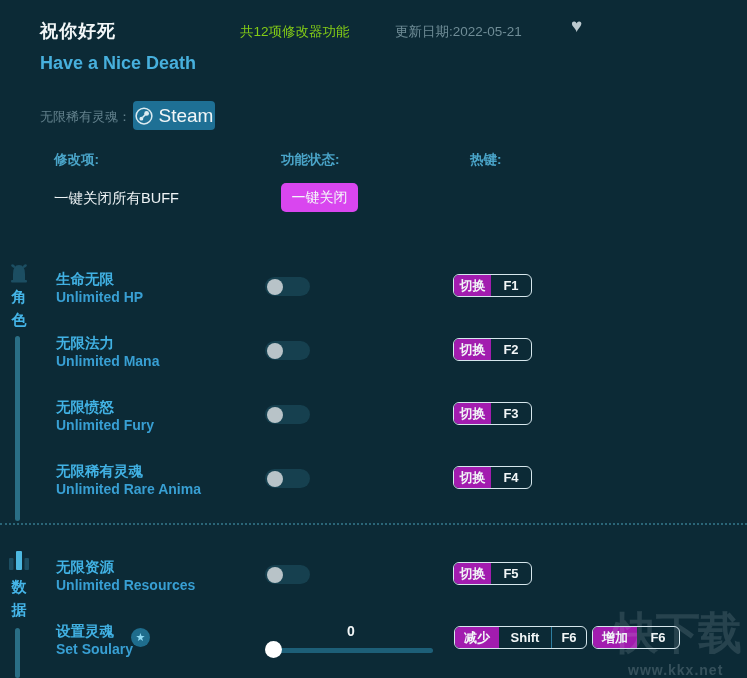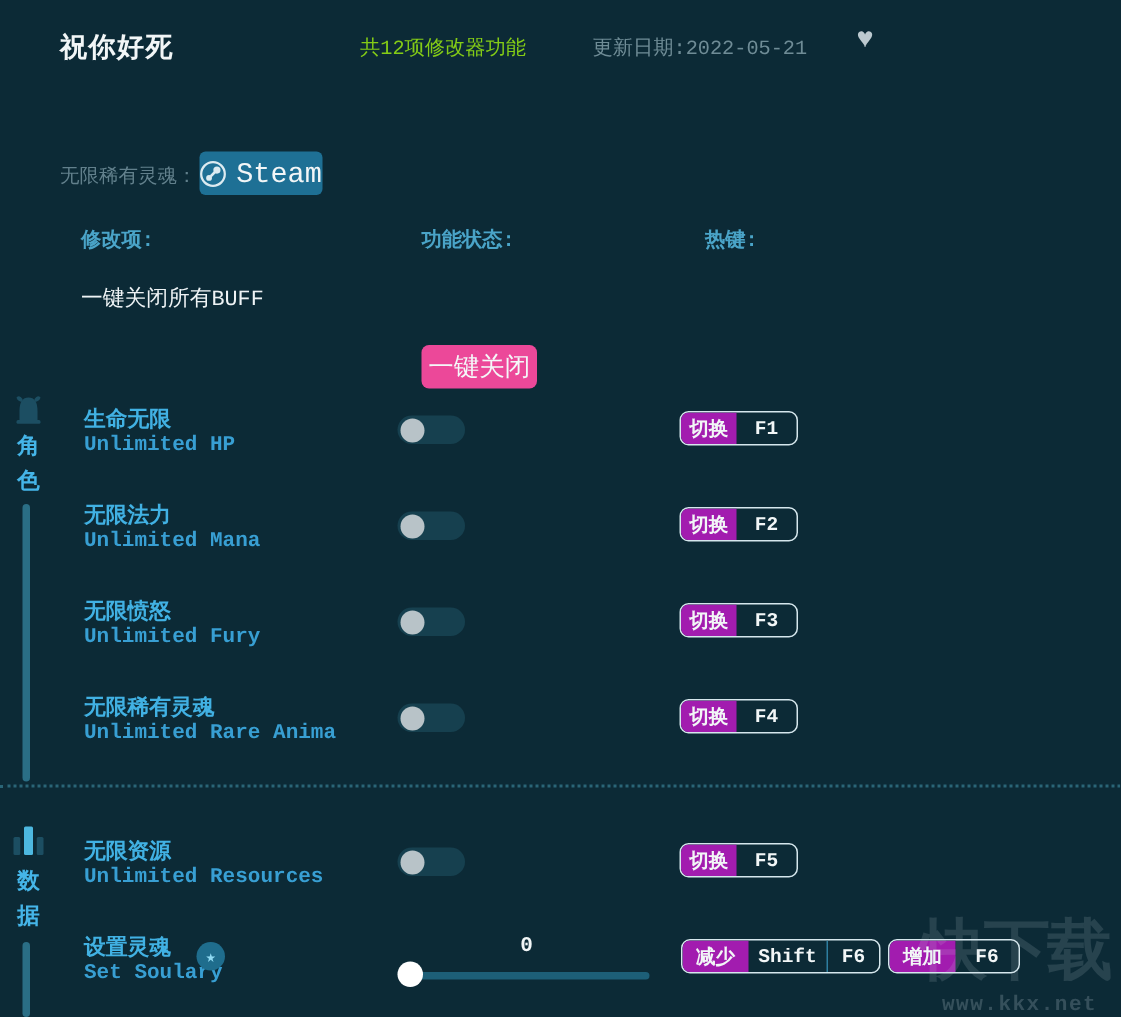--- a/index.html
+++ b/index.html
@@ -1,20 +1,20 @@
 <!DOCTYPE html>
 <html><head>
 <meta charset="utf-8">
 <style>
   * { margin:0; padding:0; box-sizing:border-box; }
   html,body { background:#0c2a36; }
   body { font-family:"Liberation Sans","DejaVu Sans",sans-serif; }
   #app {
     position:relative; width:747px; height:678px;
-    background:#0c2a36; overflow:hidden;font-family:Liberation Mono, monospace;
+    background:#0c2a36; overflow:hidden;
   }
   .abs { position:absolute; }
 
   
   .title-cn { left:40px; top:19px; font-size:18px; font-weight:bold; color:#f2f6f7; letter-spacing:1px; }
   .feature-count { left:240px; top:23px; font-size:13.5px; color:#84cc16; }
   .update-date { left:395px; top:23px; font-size:13.5px; color:#6f8c96; }
   .heart { left:571px; top:15px; font-size:19px; color:#bcc9cf; cursor:pointer; }
   .title-en { left:40px; top:53px; font-size:18px; font-weight:bold; color:#47b0dd; }
 
@@ -27,23 +27,23 @@
   }
   .steam-logo { width:18px; height:18px; display:block; }
 
   
   .col-head { top:151px; font-size:13.5px; font-weight:bold; color:#4aa4c8; }
 
   
   .quick-label { left:54px; top:189px; font-size:14.5px; color:#eef3f5; }
   .quick-btn {
     left:281px; top:183px; width:77px; height:29px;
-    background:#ec4899; border-radius:5px; color:#f4f8f9;
+    background:#d946ef; border-radius:5px; color:#f4f8f9;
     display:flex; align-items:center; justify-content:center;
-    font-size:17px; cursor:pointer;margin-top:47px;
+    font-size:14px; cursor:pointer;
   }
 
   
   .side-icon { left:8px; width:22px; height:22px; }
   .side-char { left:9px; width:20px; text-align:center; font-size:15px; font-weight:bold; color:#45b5e8; }
   .side-bar { left:15px; width:5px; background:#2a6e85; border-radius:3px; }
 
   
   .feat-row { left:2px; width:747px; height:48px; }
   .feat-cn { position:absolute; left:54px; top:0; font-size:14.5px; font-weight:bold; color:#41b1e3; }
@@ -102,20 +102,21 @@
 </style>
 </head>
 <body>
 
 <div id="app">
 
   <div class="abs title-cn">祝你好死</div>
   <div class="abs feature-count">共12项修改器功能</div>
   <div class="abs update-date">更新日期:2022-05-21</div>
   <div class="abs heart">♥</div>
+  <div class="abs title-en">Have a Nice Death</div>
 
   <div class="abs platform-label">无限稀有灵魂：</div>
   <div class="abs steam-btn">
     <svg class="steam-logo" viewBox="0 0 24 24">
       <circle cx="12" cy="12" r="10.5" fill="none" stroke="#dcebf1" stroke-width="2"></circle>
       <circle cx="15.5" cy="8.5" r="3.2" fill="#dcebf1"></circle>
       <circle cx="8.5" cy="15.5" r="2.6" fill="#dcebf1"></circle>
       <path d="M10 14 L14 10" stroke="#dcebf1" stroke-width="2.2"></path>
     </svg>
     <span>Steam</span>

